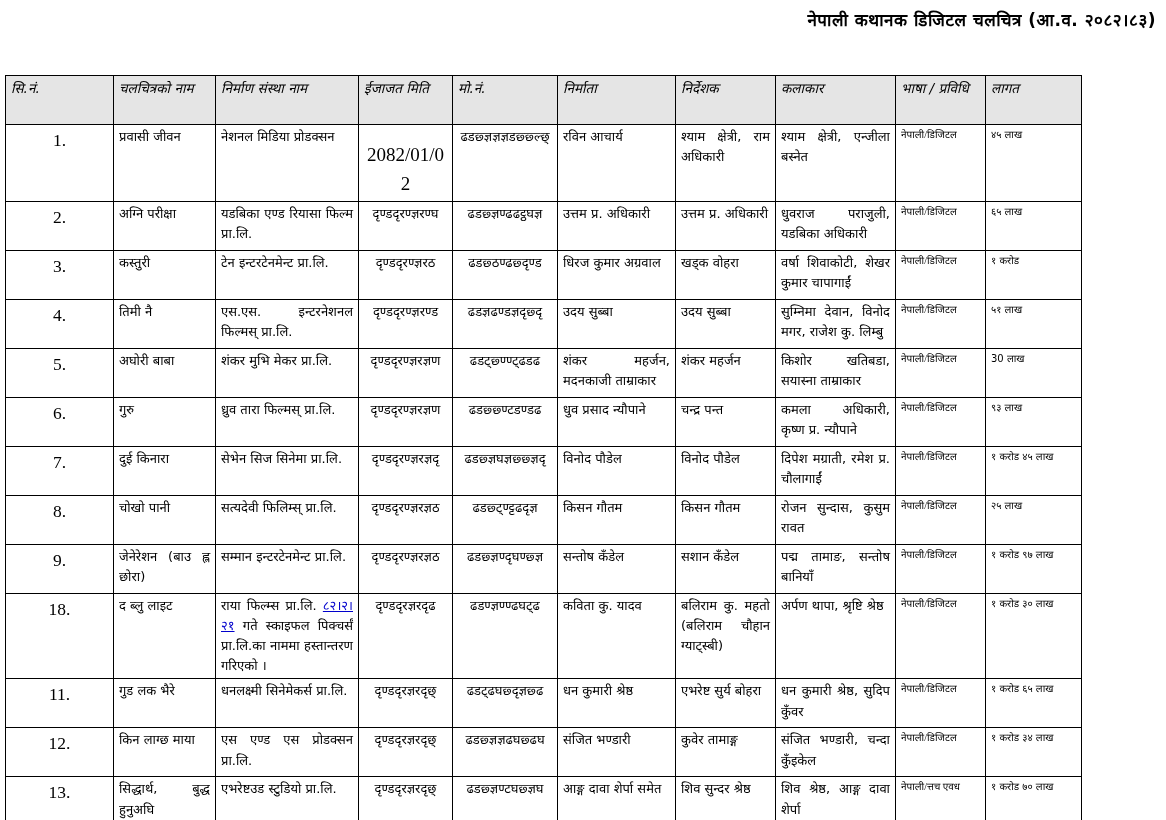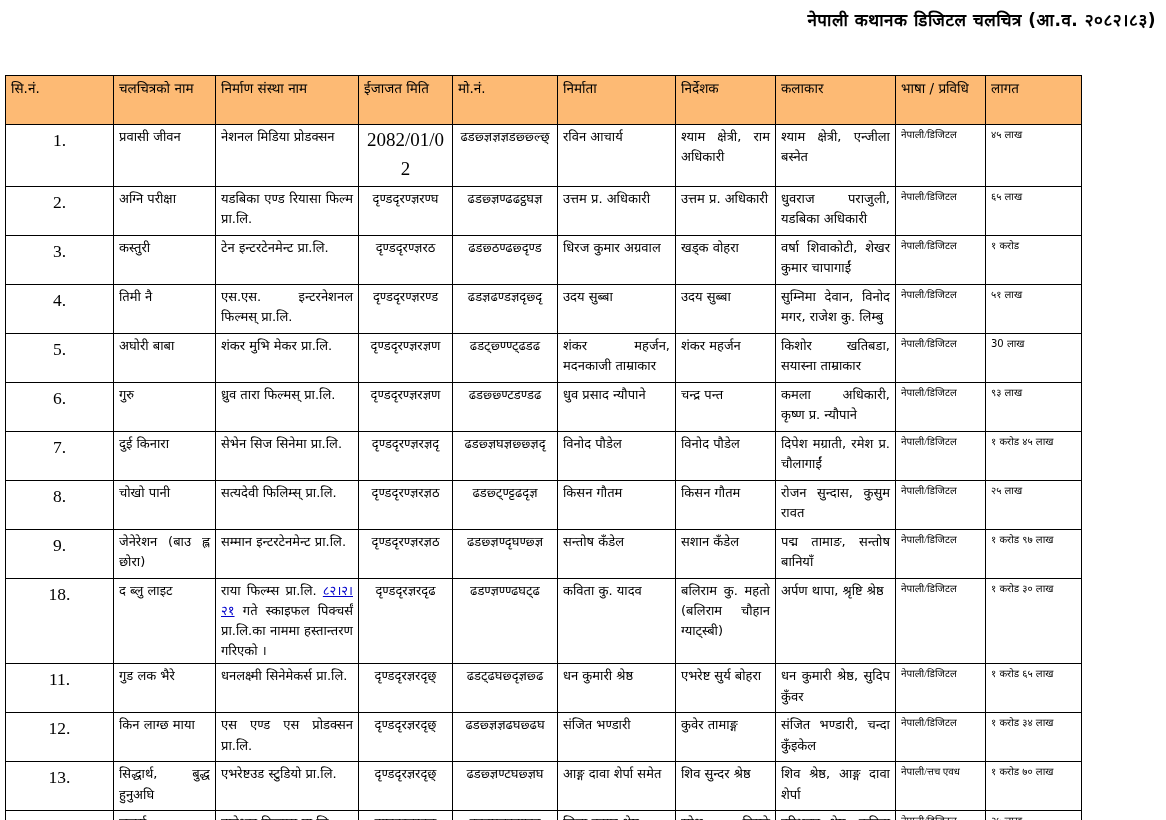--- a/index.html
+++ b/index.html
@@ -17,32 +17,32 @@
   table.films{
     position:absolute;top:75px;left:5px;
     border-collapse:collapse;table-layout:fixed;width:1076px;
     font-size:13px;line-height:1.55;
   }
   table.films th, table.films td{
     border:1px solid #000;vertical-align:top;
     padding:2px 5px;word-wrap:break-word;
   }
   thead th{
-    background:#fdba74;font-weight:normal;text-align:left;
-    height:44px;font-size:13.5px;
+    background:#e5e5e5;font-weight:normal;text-align:left;
+    height:44px;font-size:13.5px;font-style:italic;
   }
   tbody td{height:44px;}
   td.c-sn{
     font-family:"Liberation Serif",serif;font-size:17.5px;
     text-align:center;padding-top:3px;
   }
   td.c-name,td.c-company,td.c-producer,td.c-director,td.c-cast{text-align:justify;}
   td.c-date,td.c-mobile{font-size:13px;text-align:center;}
   td.c-date.latin-date{
-    font-family:"Liberation Serif",serif;font-size:19px;text-align:center;padding-top:0;
+    font-family:"Liberation Serif",serif;font-size:19px;text-align:center;padding-top:15px;
   }
   td.c-language{font-size:10px;font-family:Liberation Serif, serif;}
   td.c-cost{font-size:10px;}
   .col-sn{width:108px;}
   .col-name{width:102px;}
   .col-company{width:143px;}
   .col-date{width:94px;}
   .col-mobile{width:105px;}
   .col-producer{width:118px;}
   .col-director{width:100px;}

